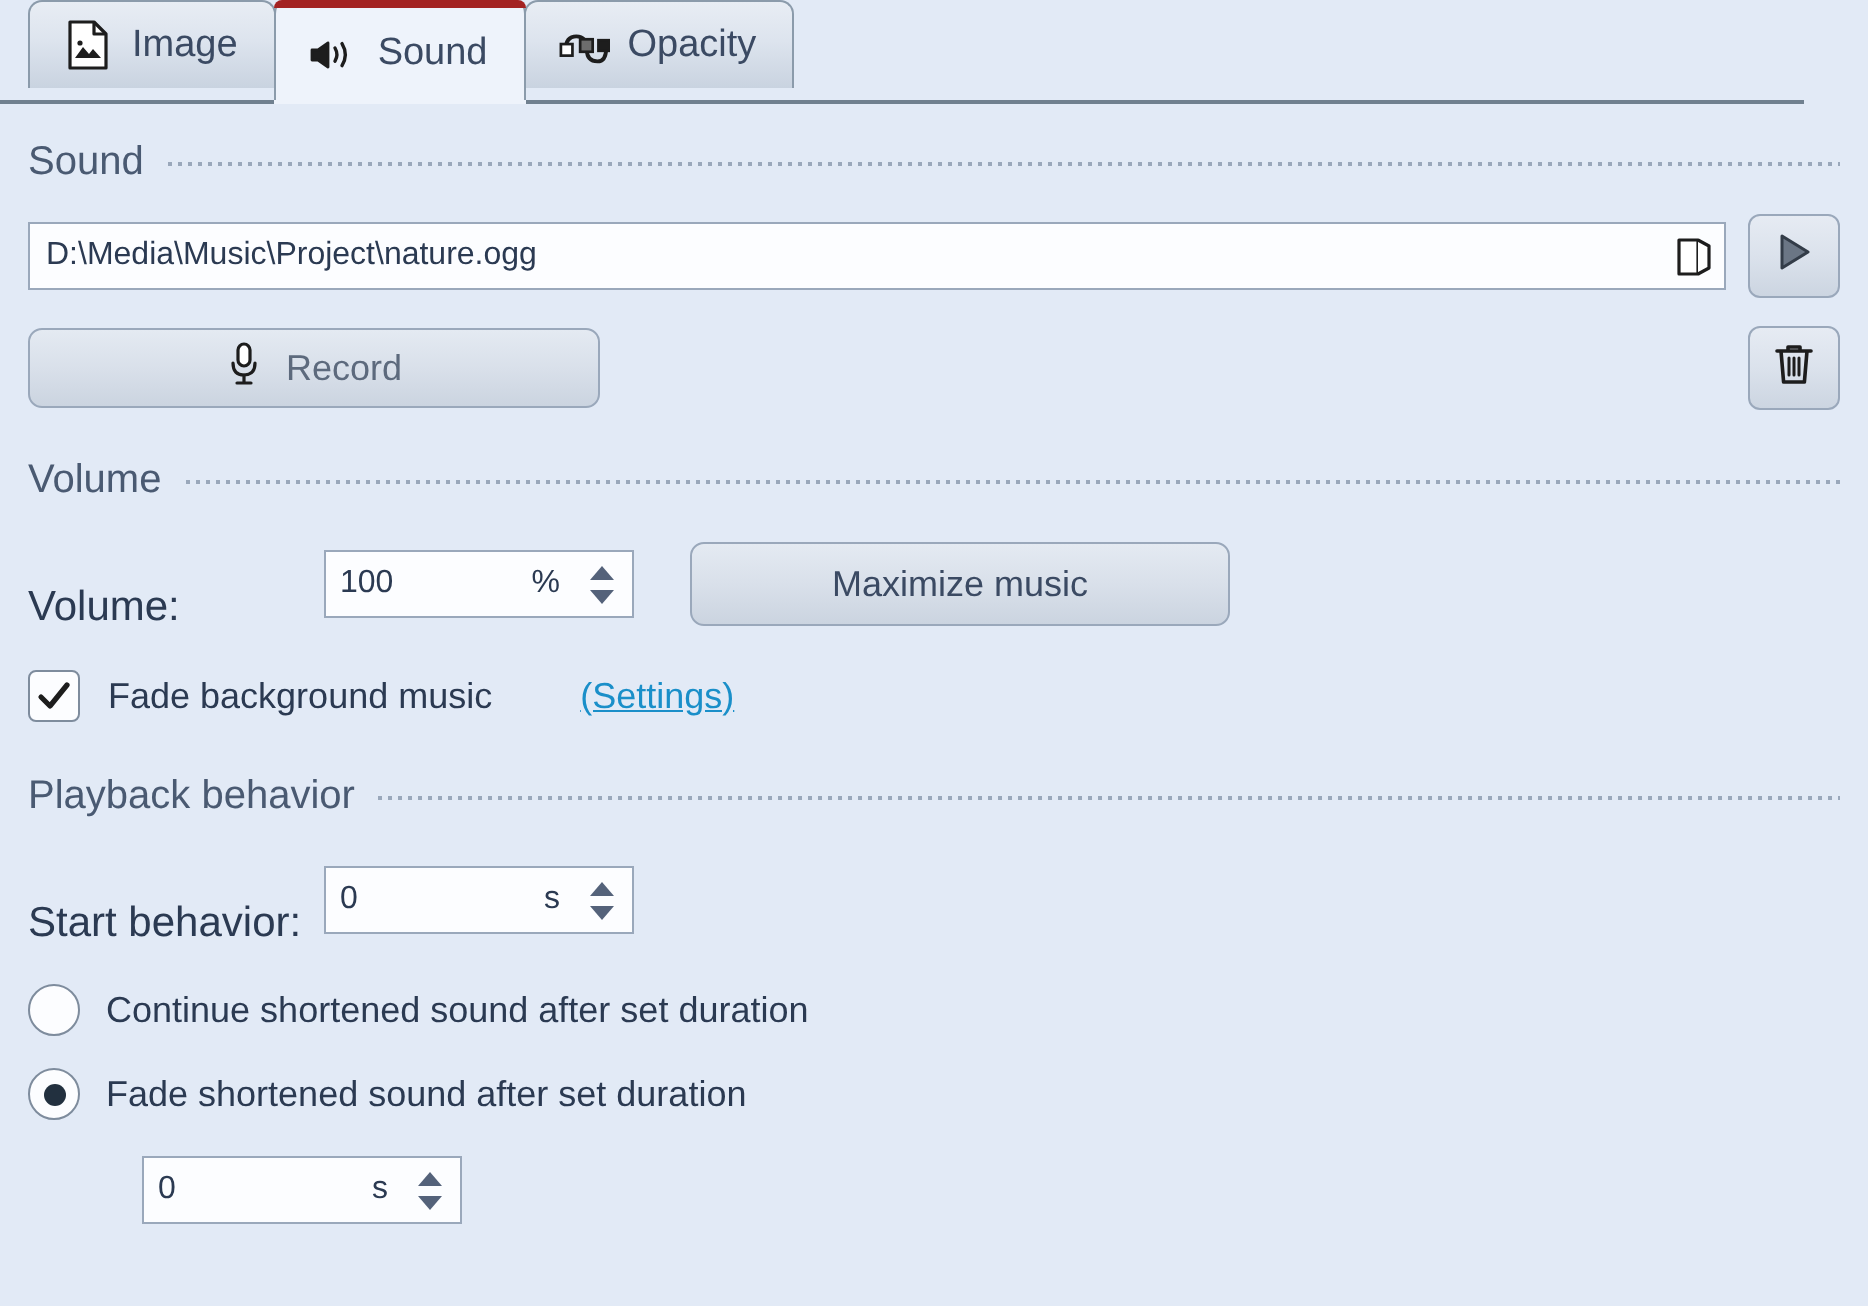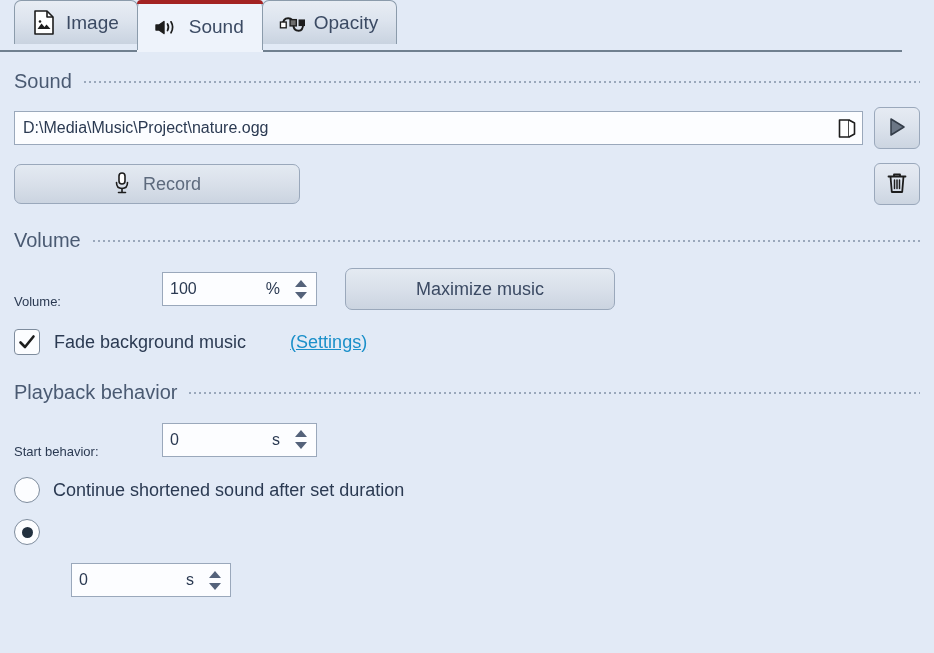--- a/index.html
+++ b/index.html
@@ -235,21 +235,21 @@
     border-bottom: 7px solid #54627a;
   }
   .tri-down {
     width: 0; height: 0;
     border-left: 6px solid transparent;
     border-right: 6px solid transparent;
     border-top: 7px solid #54627a;
   }
 
   .field-label {
-    font-size: 13px;
+    font-size: 21px;
     color: #2b3a52;
     white-space: nowrap;
     margin-top: 24px;
   }
 
   .push-btn {
     height: 42px;
     border: 1px solid #9aa8bb;
     border-radius: 7px;
     background: linear-gradient(to bottom, #e4eaf2 0%, #d9e0ea 50%, #cbd4e0 100%);
@@ -468,20 +468,21 @@
 
   <div class="row radio-row" style="margin-top:18px;">
     <span class="radio"></span>
     <span class="radio-label">Continue shortened sound after set duration</span>
   </div>
 
   <div class="row radio-row">
     <span class="radio">
       <span class="dot"></span>
     </span>
+    <span class="radio-label">Fade shortened sound after set duration</span>
   </div>
 
   <div class="row" style="margin-top:18px; padding-left:57px;">
     <div class="spinbox" style="width:160px;">
       <span class="spin-value">0</span>
       <span class="spin-unit">s</span>
       <span class="spin-arrows">
         <span class="tri-up"></span>
         <span class="tri-down"></span>
       </span>

